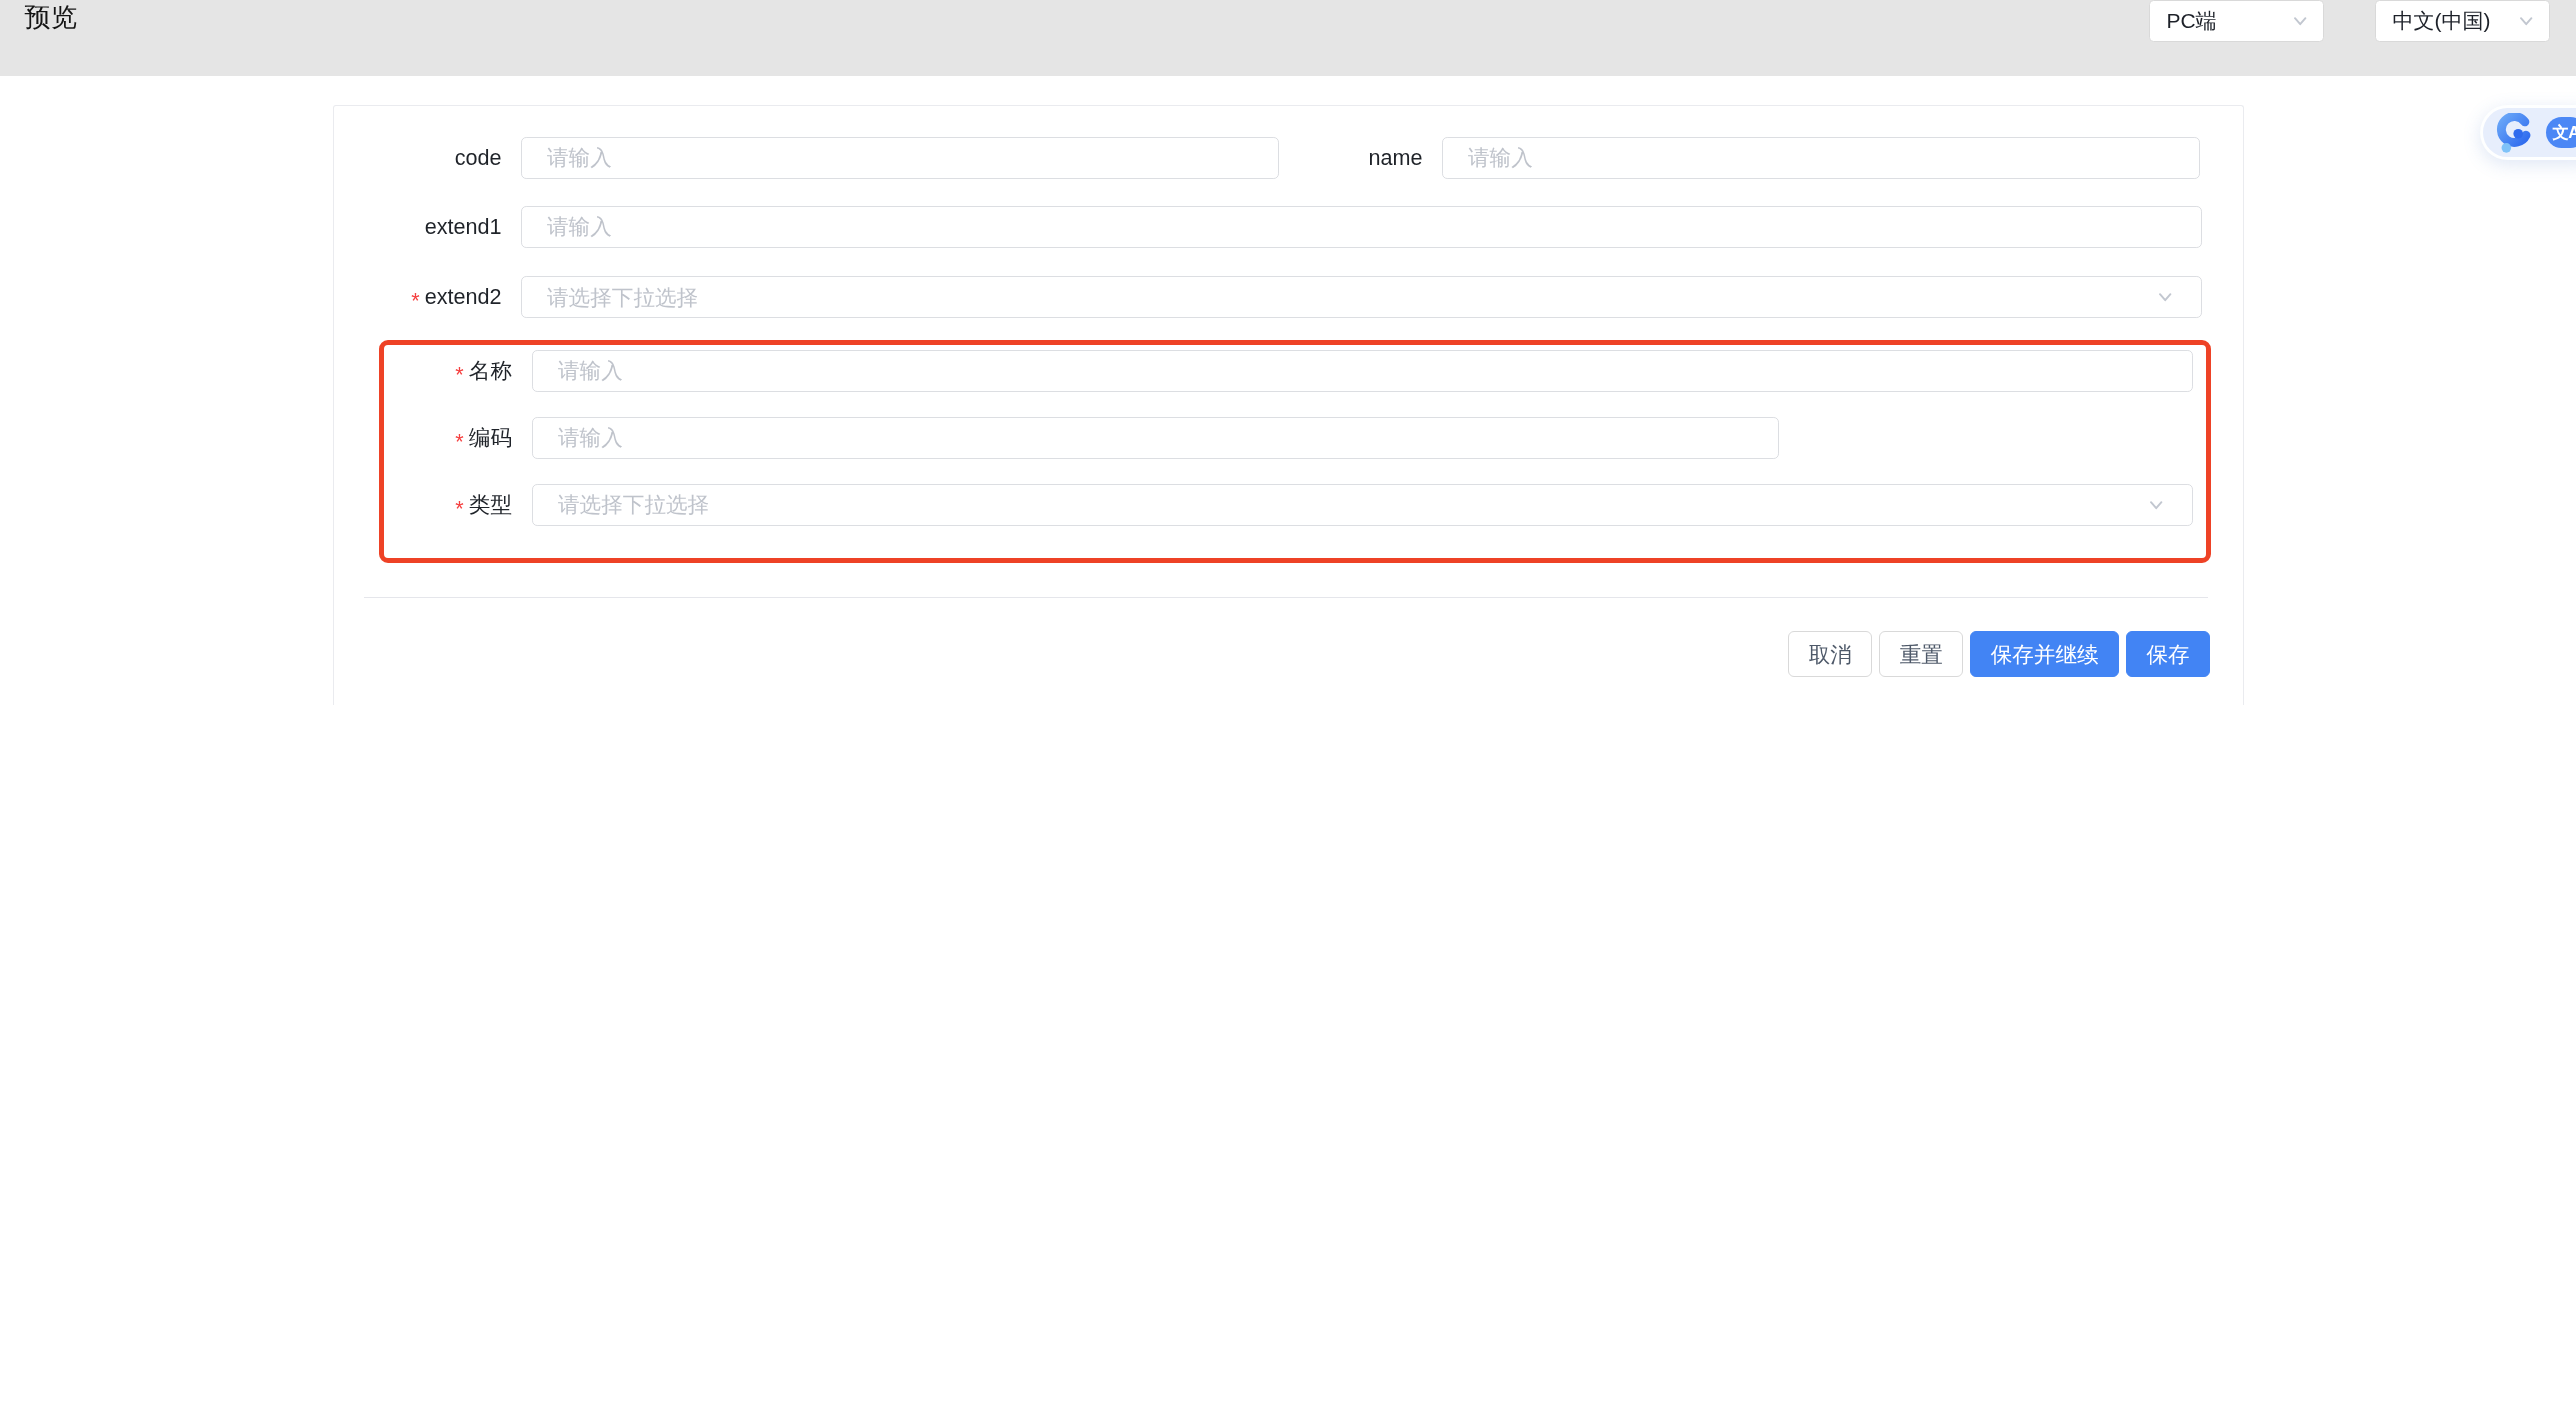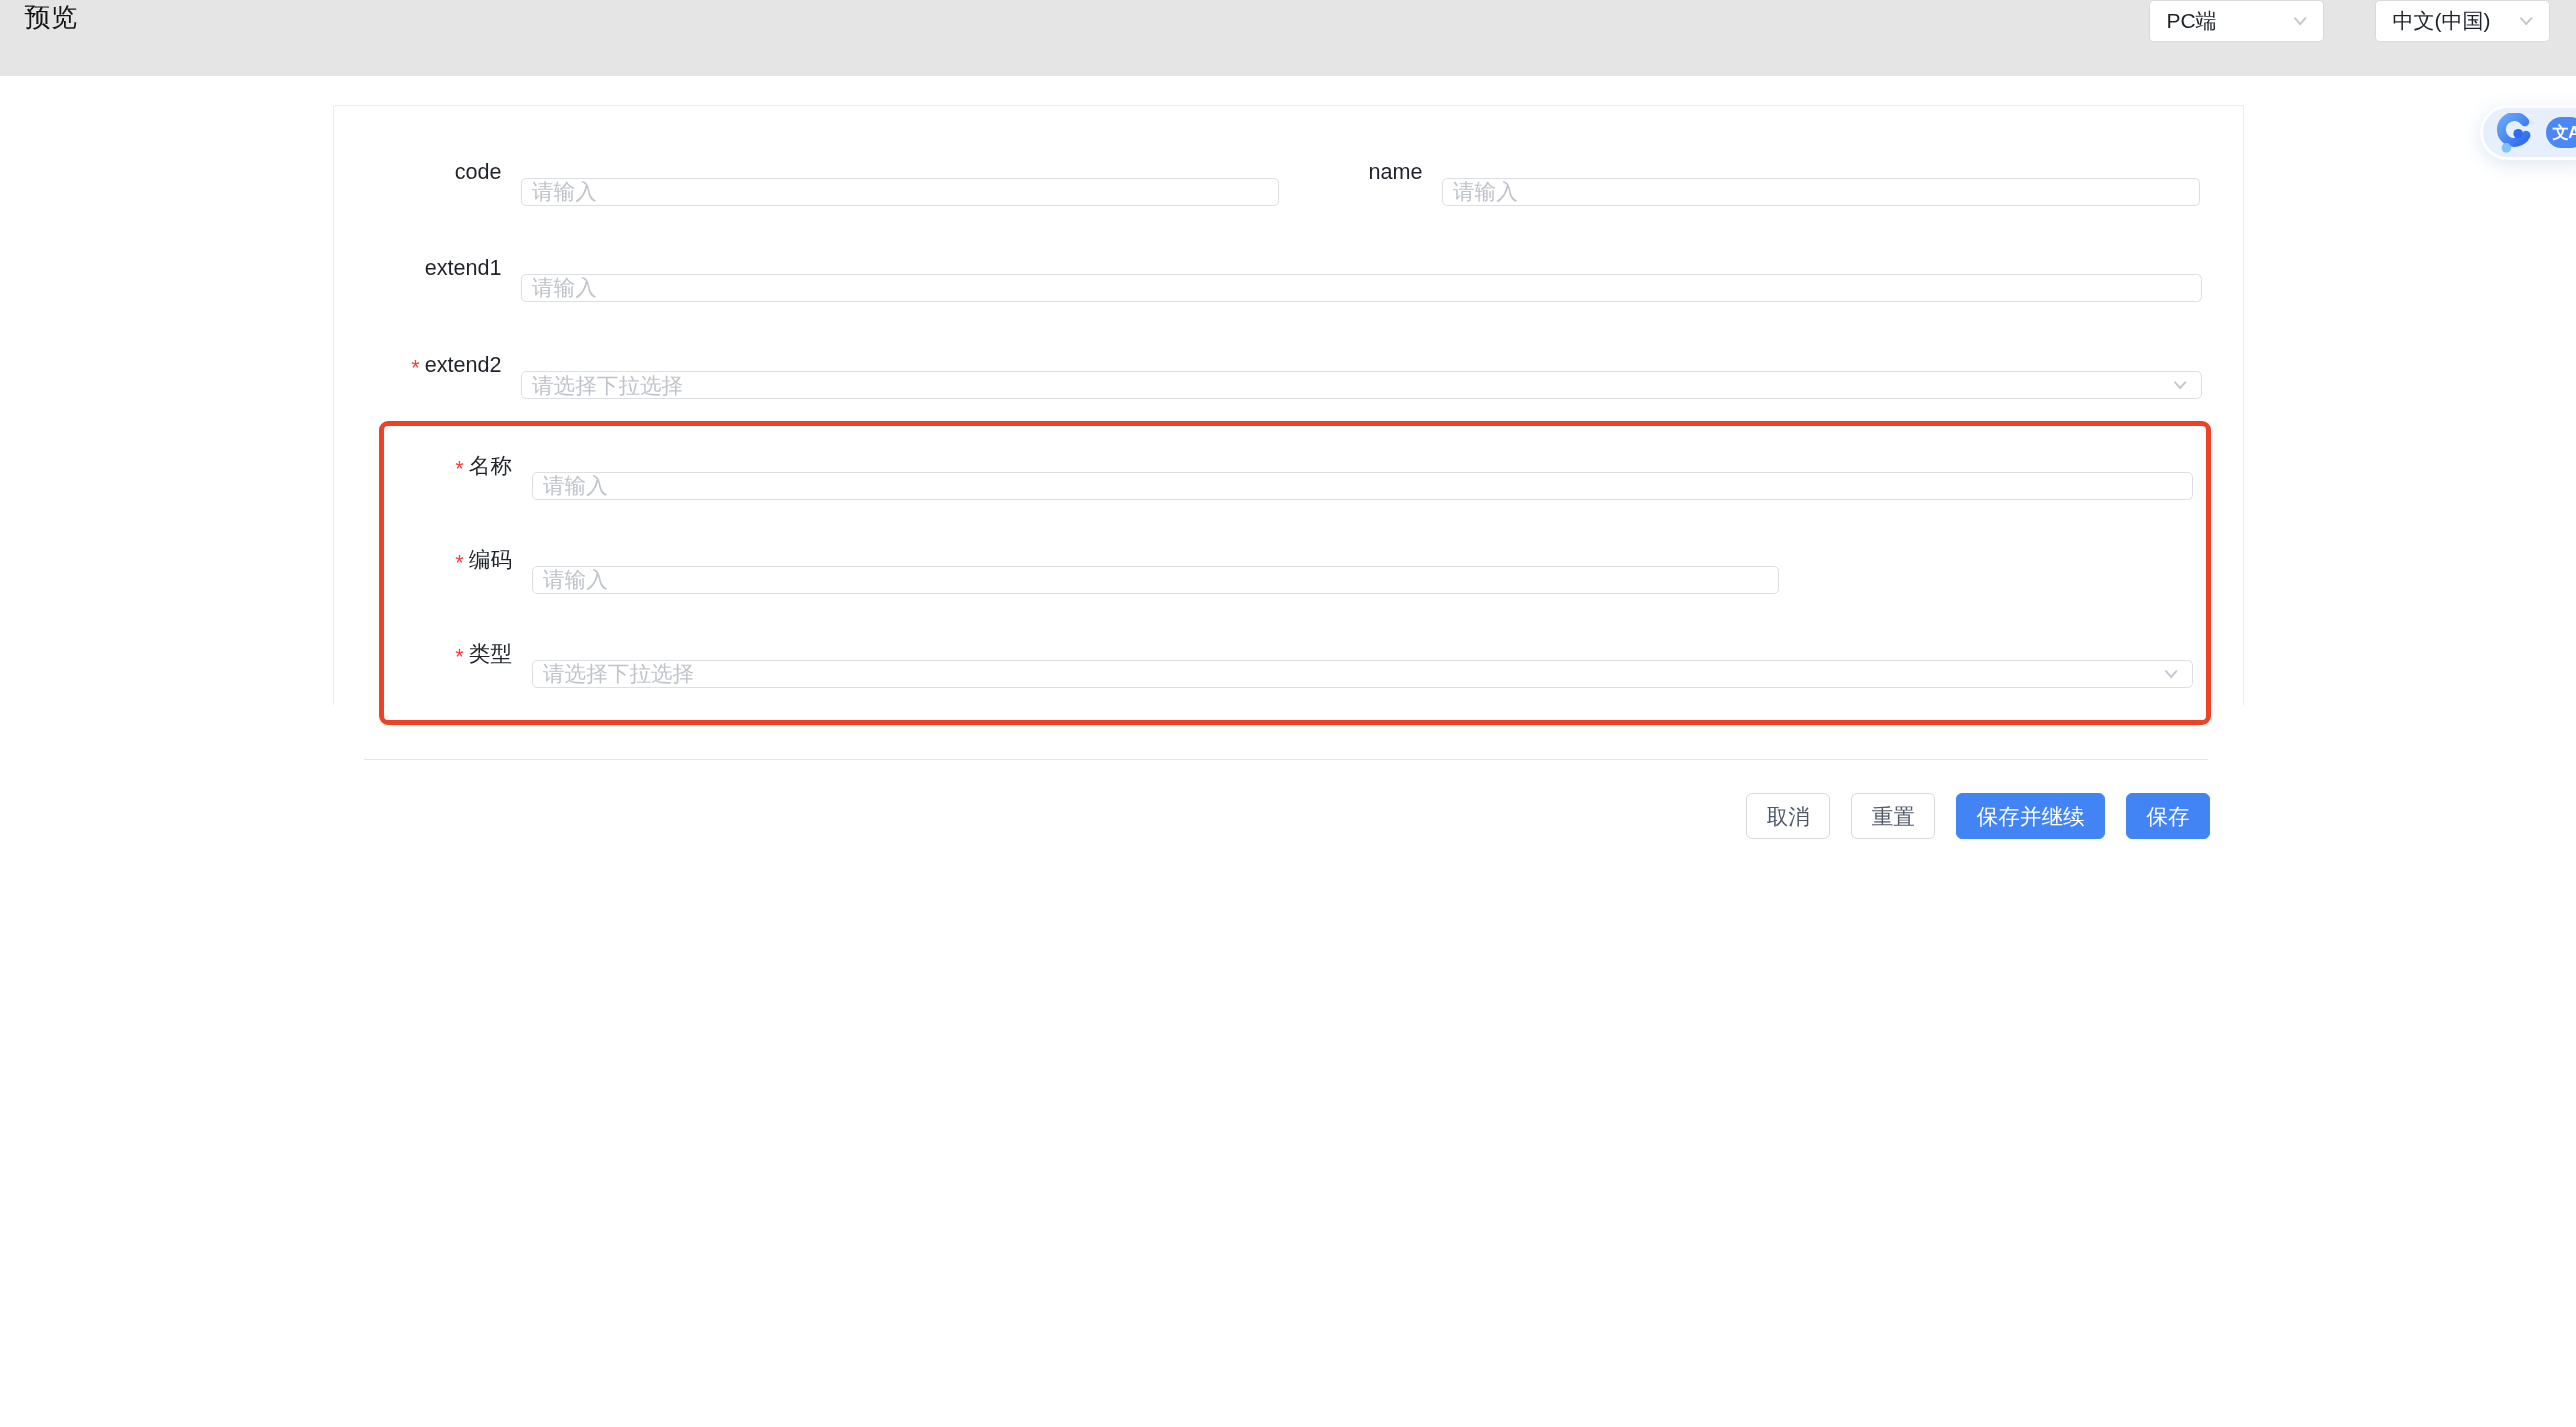--- a/index.html
+++ b/index.html
@@ -69,30 +69,29 @@
     flex: 0 0 auto;
   }
   .f-label .req-mark {
     color: #f53f3f;
     margin-right: 5.2px;
     font-size: 21.6px;
     line-height: 1;
     padding-top: 7.5px;
   }
   .f-input, .f-select {
-    height: 28px;
+    height: 42px;
     border: 1.5px solid #dcdee2;
     border-radius: 5.2px;
     background: #ffffff;
     font-size: 21.6px;
     font-family: "Liberation Sans", sans-serif;
     color: #1d2129;
-    padding: 0 10px;
+    padding: 0 25px;
     outline: none;
-    margin-top: 41px;
   }
   .f-input::placeholder { color: #bfc3cb; }
   .f-select {
     display: flex;
     align-items: center;
     justify-content: space-between;
     cursor: pointer;
     gap: 8px;
   }
   .f-select .ph { color: #bfc3cb; }
@@ -125,21 +124,21 @@
     margin: 34px 35px 0 30px;
     height: 1.5px;
     background: #e5e6eb;
   }
   .footer {
     margin-top: 33px;
     display: flex;
     justify-content: flex-end;
     align-items: center;
     padding-right: 33px;
-    gap: 21px;
+    gap: 7px;
   }
   .btn {
     height: 46px;
     border-radius: 6px;
     font-size: 21.6px;
     font-family: "Liberation Sans", sans-serif;
     display: flex;
     align-items: center;
     justify-content: center;
     cursor: pointer;

